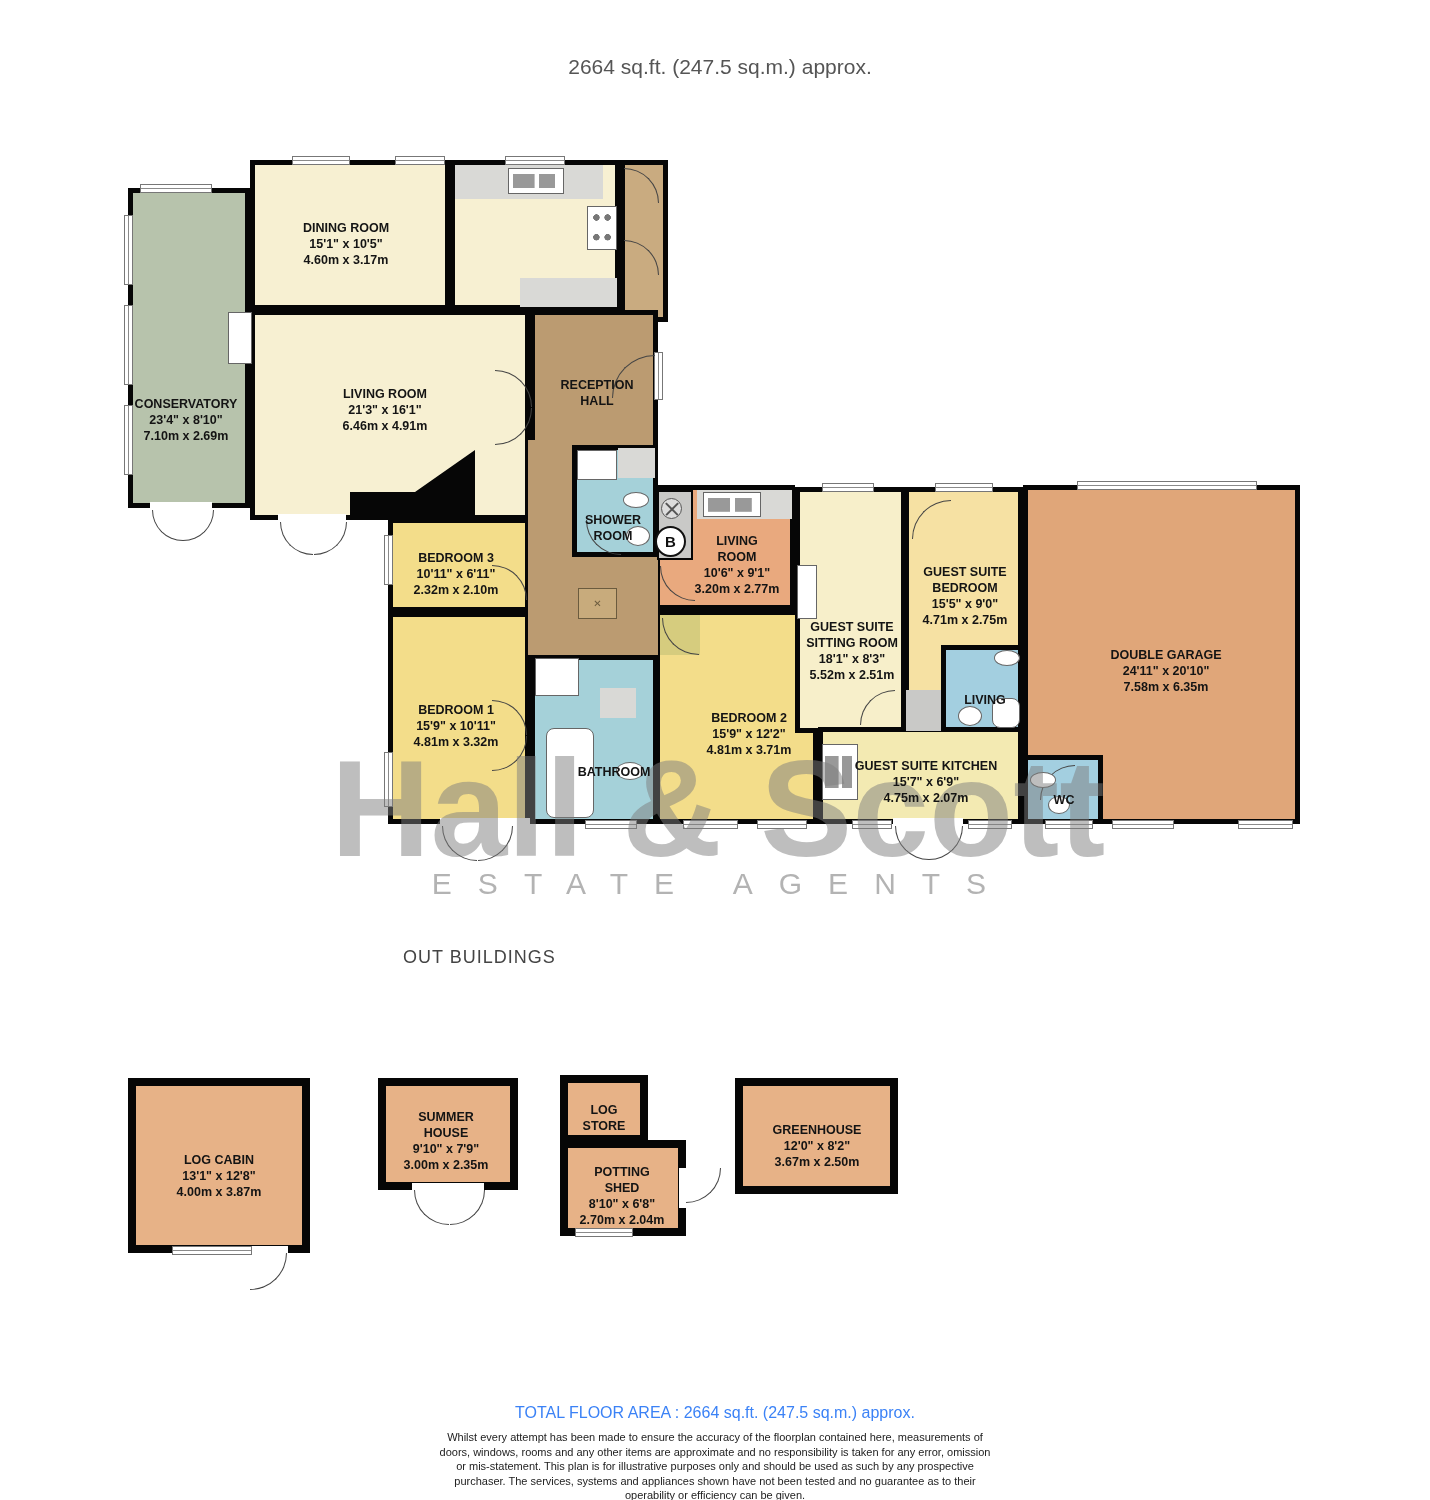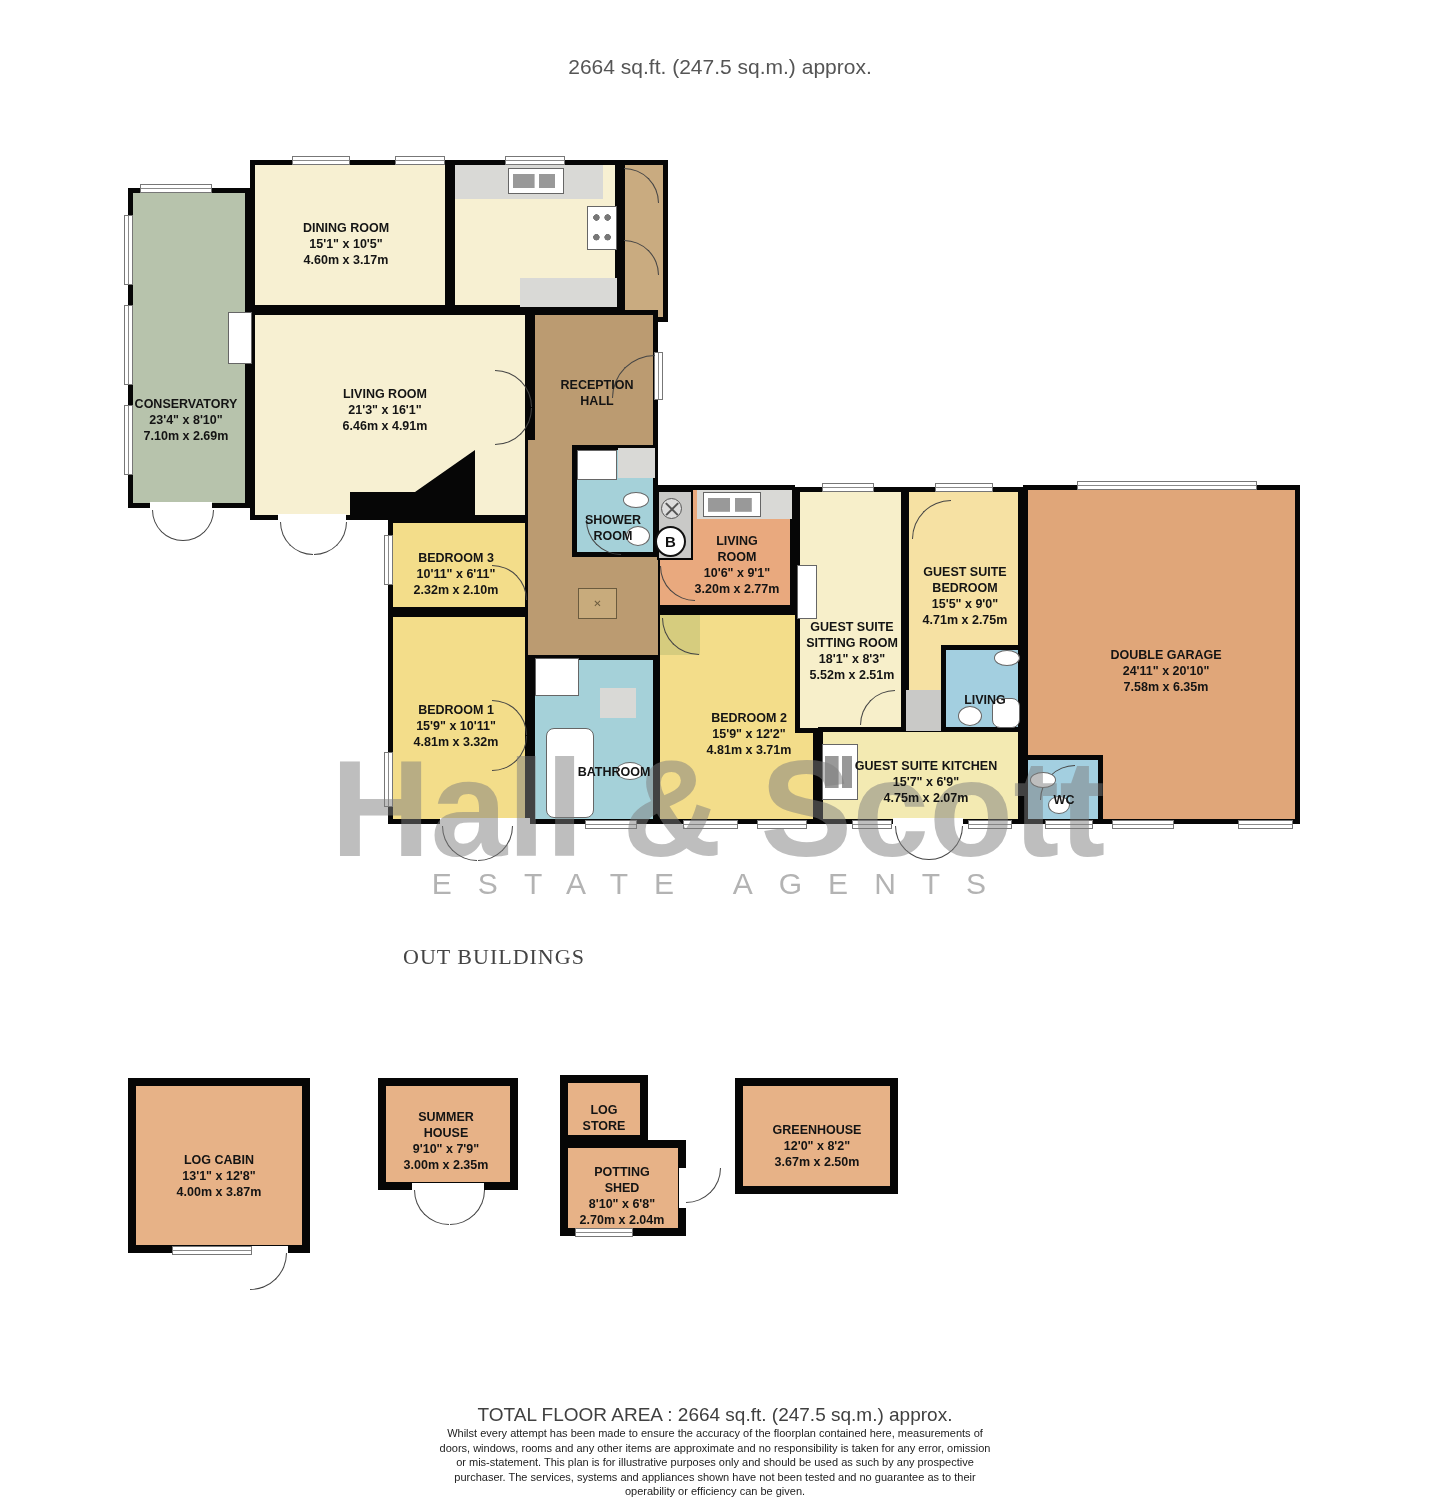--- a/index.html
+++ b/index.html
@@ -42,28 +42,28 @@
            justify-content:center;font-weight:bold;font-size:15px;color:#111;}
   #washer{position:absolute;left:661px;top:498px;width:19px;height:19px;border:1.6px solid #555;
           border-radius:50%;background:#ddd;z-index:16;}
   #washer:before,#washer:after{content:"";position:absolute;left:50%;top:50%;width:17px;height:1.6px;
           background:#555;}
   #washer:before{transform:translate(-50%,-50%) rotate(45deg);}
   #washer:after{transform:translate(-50%,-50%) rotate(-45deg);}
   #title{position:absolute;left:720px;top:67px;transform:translate(-50%,-50%);font-size:21px;
          color:#555;z-index:30;white-space:nowrap;}
   #outbuildings-label{position:absolute;left:403px;top:957px;transform:translateY(-50%);
-         font-size:22px;color:#444;letter-spacing:1px;z-index:30;font-family:Liberation Serif, serif;}
+         font-size:18px;color:#444;letter-spacing:1px;z-index:30;}
   #wm1{position:absolute;left:718px;top:808px;transform:translate(-50%,-50%);z-index:22;
        font-weight:bold;font-size:138px;color:rgba(125,125,125,0.5);white-space:nowrap;text-align:right;}
   #wm2{position:absolute;left:722px;top:884px;transform:translate(-50%,-50%);z-index:22;
        font-size:30px;letter-spacing:26px;color:rgba(150,150,150,0.72);white-space:nowrap;}
   #footer{position:absolute;left:715px;top:1404px;transform:translateX(-50%);width:560px;
           text-align:center;z-index:30;color:#222;}
-  #footer .total{font-size:19px;color:#404040;}
+  #footer .total{font-size:16px;color:#3b82f6;margin-bottom:8px;}
   #footer .disc{font-size:11px;line-height:1.32;color:#222;}
   .stove{background:#fff;border:1.5px solid #666;
      background-image:radial-gradient(circle at 30% 25%,#777 3px,transparent 3.5px),
                       radial-gradient(circle at 70% 25%,#777 3px,transparent 3.5px),
                       radial-gradient(circle at 30% 72%,#777 3px,transparent 3.5px),
                       radial-gradient(circle at 70% 72%,#777 3px,transparent 3.5px);}
   .sink{background:#fff;border:1.5px solid #666;
      background-image:linear-gradient(#999 0 0),linear-gradient(#999 0 0);
      background-size:40% 60%,30% 60%;background-position:12% 50%,80% 50%;background-repeat:no-repeat;}
 </style>

